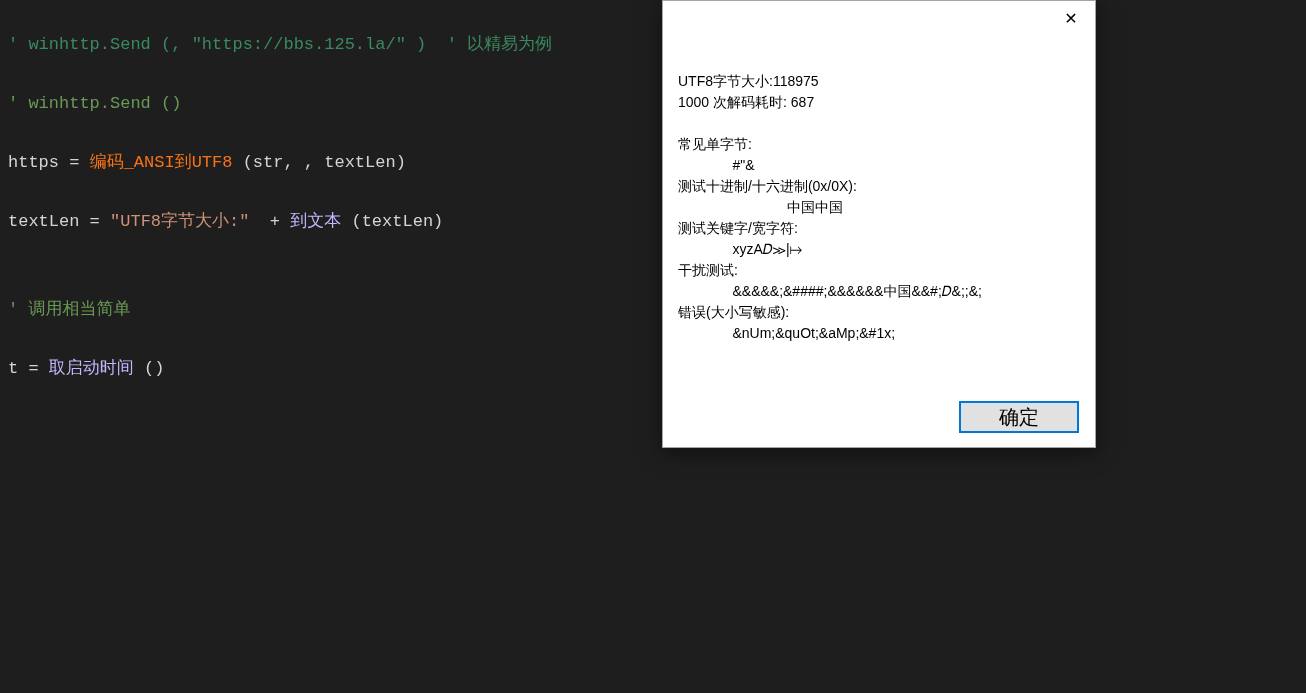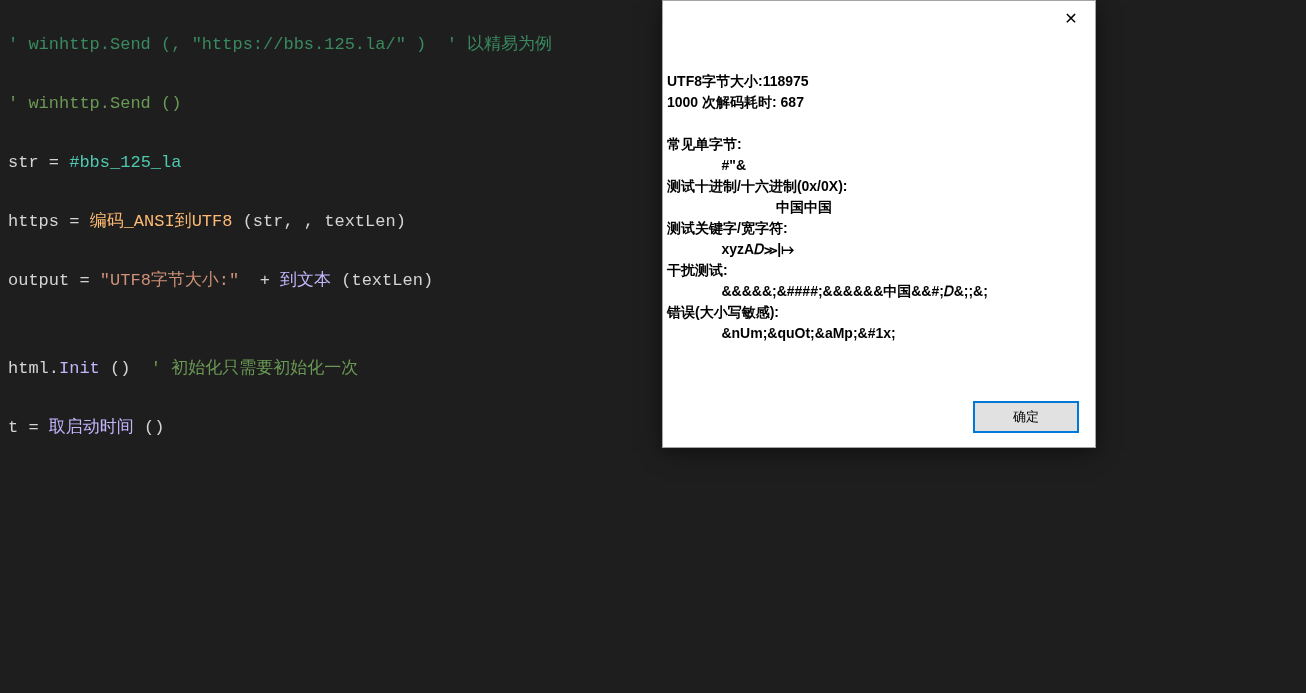--- a/index.html
+++ b/index.html
@@ -20,21 +20,21 @@
     color: #d4d4d4;
     white-space: pre;
     line-height: 29.5px;
   }
   .editor .line { display: block; }
   .cm  { color: #6a9955; margin-top: 12px; }      
   .cm2 { color: #3a8a5f; }      
   .kw  { color: #c4b5fd; }      
   .str { color: #ce9178; }      
   .lit { color: #4ec9b0; }      
-  .fn  { color: #fdba74; }
+  .fn  { color: #f97316; }
 
   .dialog {
     position: absolute;
     left: 662px;
     top: 0;
     width: 434px;
     height: 448px;
     background: #ffffff;
     color: #000000;
     font-family: "Segoe UI", "Microsoft YaHei", sans-serif;
@@ -50,52 +50,50 @@
     height: 22px;
     display: flex;
     align-items: center;
     justify-content: center;
     font-size: 16px;
     cursor: pointer;
   }
   .dialog .body {
     position: absolute;
     top: 70px;
-    left: 4px;
+    left: 15px;
     right: 12px;
     line-height: 21px;
     white-space: pre;
-    font-weight: bold;
   }
   .dialog .footer {
     position: absolute;
     bottom: 14px;
     right: 16px;
   }
   .btn-ok {
-    width: 106px;
+    width: 120px;
     height: 32px;
     border: 2px solid #0078d7;
     background: #e1e1e1;
     font-family: Liberation Serif, serif;
-    font-size: 13px;
+    font-size: 20px;
     cursor: pointer;
   }
 </style>
 </head>
 <body>
 
 <div class="editor">
 <span class="line"><span class="cm2"><span>' winhttp.Send (, </span><span>"https://bbs.125.la/"</span><span> )  ' 以精易为例</span></span></span>
 <span class="line"><span class="cm">' winhttp.Send ()</span></span>
-<span class="line"><span>str = </span><span class="lit">#bbs_125_la</span></span>
 <span class="line"><span>https = </span><span class="fn">编码_ANSI到UTF8</span><span> (str, , textLen)</span></span>
-<span class="line"><span>output = </span><span class="str">"UTF8字节大小:"</span><span>  + </span><span class="kw">到文本</span><span> (textLen)</span></span>
+<span class="line"><span>textLen = </span><span class="str">"UTF8字节大小:"</span><span>  + </span><span class="kw">到文本</span><span> (textLen)</span></span>
 <span class="line"></span>
-<span class="line"><span>html.</span><span class="kw">Init</span><span> ()  </span><span class="cm">' 初始化只需要初始化一次</span></span>
+<span class="line"><span class="cm">' 调用相当简单</span></span>
 <span class="line"><span>t = </span><span class="kw">取启动时间</span><span> ()</span></span>
 
 
 
 
 
 <span class="line"></span>
 
 
 

